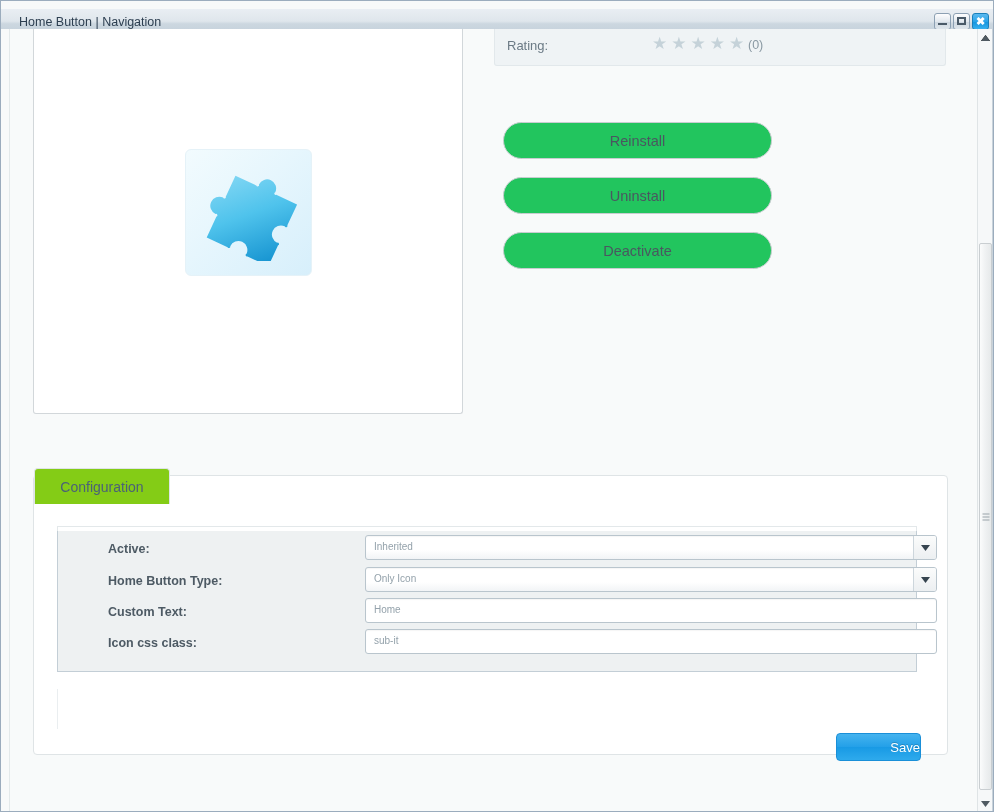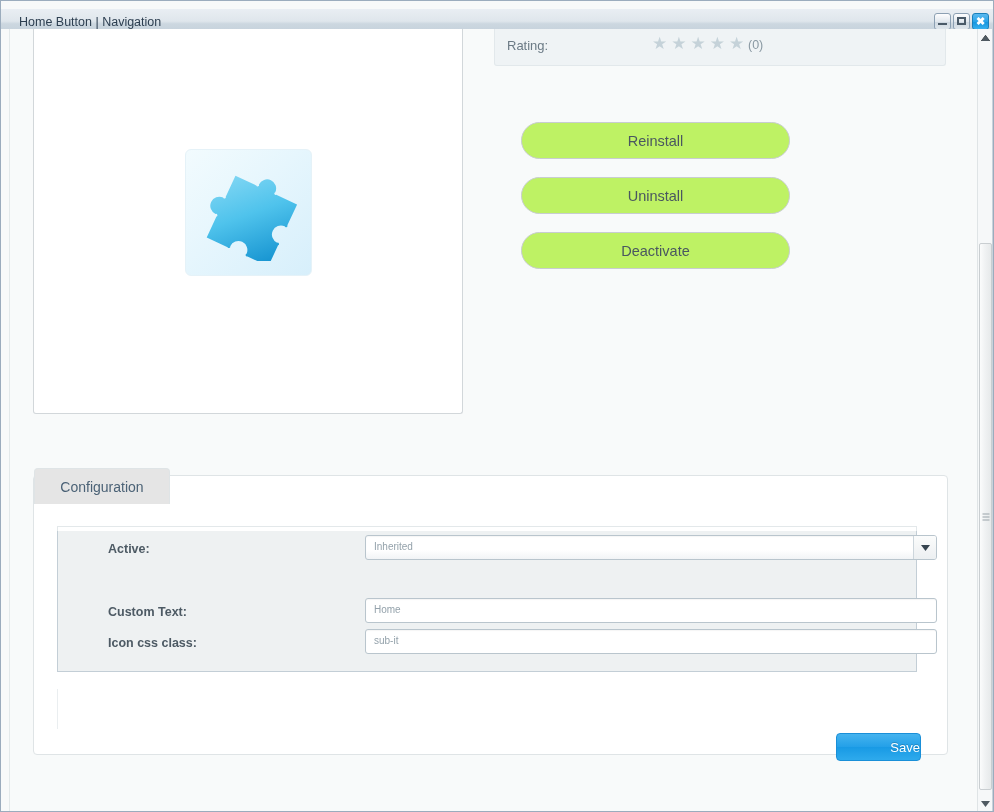--- a/index.html
+++ b/index.html
@@ -151,26 +151,26 @@
   .rating-count {
     position: absolute;
     left: 253px; top: 11px;
     font-size: 12.5px;
     color: #8a99a3;
   }
 
   
   .action-btn {
     position: absolute;
-    left: 520px;
+    left: 502px;
     width: 269px;
     height: 37px;
     border: 1px solid #c8cdd0;
     border-radius: 19px;
-    background: #bef264;
+    background: #22c55e;
     color: #4a5760;
     font-size: 14.5px;
     font-family: "Liberation Sans", sans-serif;
     cursor: pointer;
   }
   .action-btn.b1 { top: 93px; }
   .action-btn.b2 { top: 148px; }
   .action-btn.b3 { top: 203px; }
 
   
@@ -184,21 +184,21 @@
   }
   .config-tabrow {
     position: absolute;
     left: 0; top: -8px;
     width: 915px; height: 36px;
   }
   .config-tab {
     position: absolute;
     left: 0; top: 0;
     width: 136px; height: 36px;
-    background: #e5e5e5;
+    background: #84cc16;
     border: 1px solid #dfe4e6;
     border-bottom: none;
     border-radius: 4px 4px 0 0;
     display: flex;
     align-items: center;
     justify-content: center;
     font-size: 14px;
     color: #4b6276;
     cursor: pointer;
   }
@@ -444,20 +444,31 @@
           <div class="shop-tab active" style="left: 634px; width: 113px;">Sub Demoshop IT</div>
           <div class="shop-tab" style="left: 750px; width: 118px;">Sub Demoshop JP</div>
         </div>
 
       <div class="form-panel">
         <div class="form-rows" id="form-rows">
             <div class="form-row" style="top: 4px;">
               <div class="form-label">Active:</div>
               <div class="form-field select">
                 <span class="field-value">Inherited</span>
+                <span class="select-arrow">
+                  <svg width="9" height="6" viewBox="0 0 9 6">
+                    <path d="M0 0 L9 0 L4.5 6 Z" fill="#36444f"></path>
+                  </svg>
+                </span>
+              </div>
+            </div>
+            <div class="form-row" style="top: 36px;">
+              <div class="form-label">Home Button Type:</div>
+              <div class="form-field select">
+                <span class="field-value">Only Icon</span>
                 <span class="select-arrow">
                   <svg width="9" height="6" viewBox="0 0 9 6">
                     <path d="M0 0 L9 0 L4.5 6 Z" fill="#36444f"></path>
                   </svg>
                 </span>
               </div>
             </div>
             <div class="form-row" style="top: 98px;">
               <div class="form-label">Icon css class:</div>
               <div class="form-field">

